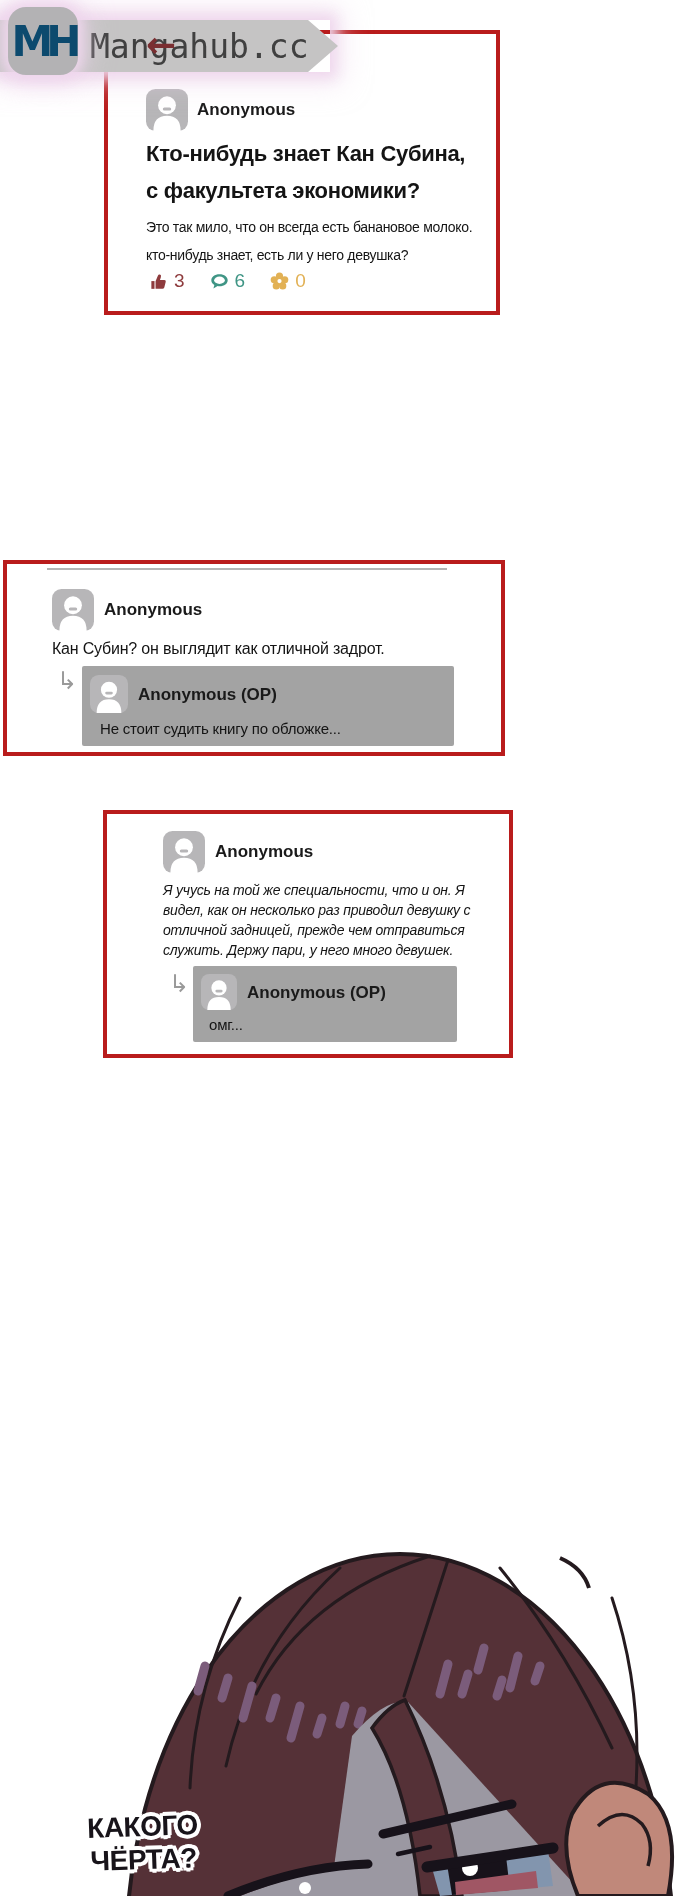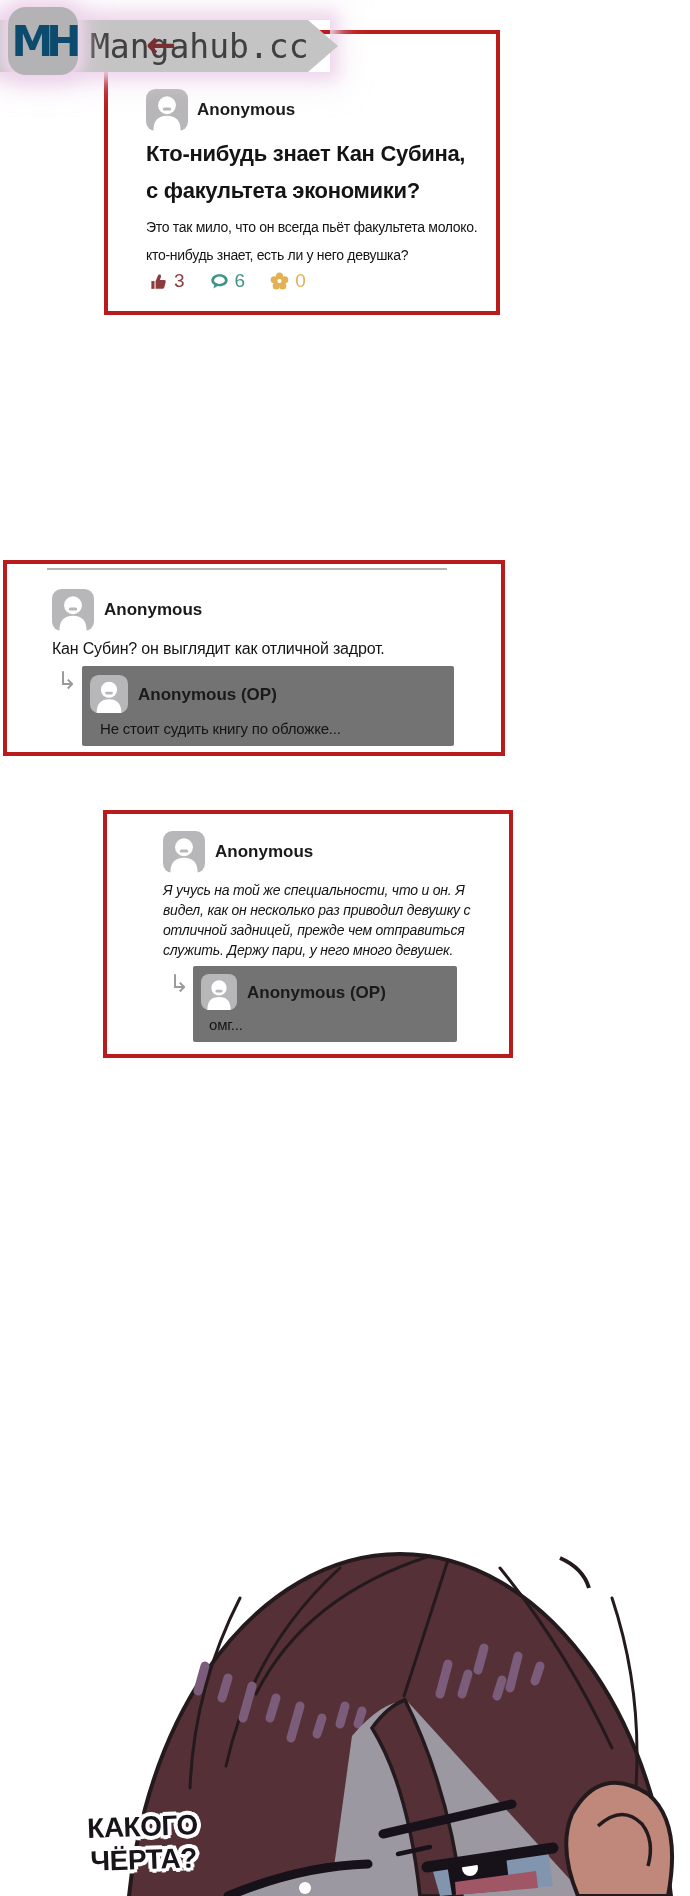--- a/index.html
+++ b/index.html
@@ -45,21 +45,21 @@
   .post-title span{display:block;}
   .post-body{position:absolute;font-size:14px;line-height:28px;letter-spacing:-.3px;white-space:nowrap;}
   .post-body span{display:block;}
   .rx-row{position:absolute;display:flex;gap:24px;align-items:center;}
   .rx{display:flex;align-items:center;gap:5px;font-size:19px;cursor:pointer;}
   .rx svg{display:block;}
   .rx0{color:#8e3b3d;} .rx1{color:#3f9585;} .rx2{color:#e2b155;}
   .divider{position:absolute;left:40px;top:4px;width:400px;height:2px;background:#b4b4b4;}
   .cmt-text{position:absolute;font-size:16px;letter-spacing:-.2px;white-space:nowrap;}
   .reply-arrow{position:absolute;color:#9a9a9a;font-size:24px;line-height:1;font-family:"DejaVu Sans",sans-serif;}
-  .reply-box{position:absolute;background:#737373;border-radius:2px;}
+  .reply-box{position:absolute;background:#a3a3a3;border-radius:2px;}
   .reply-text{position:absolute;font-size:15px;letter-spacing:-.2px;white-space:nowrap;}
   .para{position:absolute;font-size:14px;line-height:20px;letter-spacing:-.2px;font-style:italic;}
   
   .art{position:absolute;left:0;top:1266px;width:690px;height:630px;z-index:1;}
   .speech{
     position:absolute;left:58px;top:1810px;width:170px;z-index:3;
     font-weight:bold;font-size:28px;line-height:33px;text-align:center;color:#18141a;
     transform:rotate(-2deg);letter-spacing:-.5px;
     text-shadow:-3px -3px 0 #fff,3px -3px 0 #fff,-3px 3px 0 #fff,3px 3px 0 #fff,
                  0 -4px 0 #fff,0 4px 0 #fff,-4px 0 0 #fff,4px 0 0 #fff;
@@ -100,21 +100,21 @@
 <div class="card card1">
   <svg class="avatar" style="left:38px;top:55px" width="42" height="42">
       <use href="#sym-avatar"></use>
     </svg>
   <div class="uname" style="left:89px;top:66px">Anonymous</div>
   <div class="post-title" style="left:38px;top:101px">
     <span>Кто-нибудь знает Кан Субина,</span>
     <span>с факультета экономики?</span>
   </div>
   <div class="post-body" style="left:38px;top:179px">
-    <span>Это так мило, что он всегда пьёт факультета молоко.</span>
+    <span>Это так мило, что он всегда есть банановое молоко.</span>
     <span>кто-нибудь знает, есть ли у него девушка?</span>
   </div>
   <div class="rx-row" style="left:40px;top:236px">
     <div class="rx rx0">
       <svg width="21" height="21" fill="#8e3b3d">
           <use href="#sym-thumb"></use>
         </svg>
       <span>3</span>
     </div>
     <div class="rx rx1">

